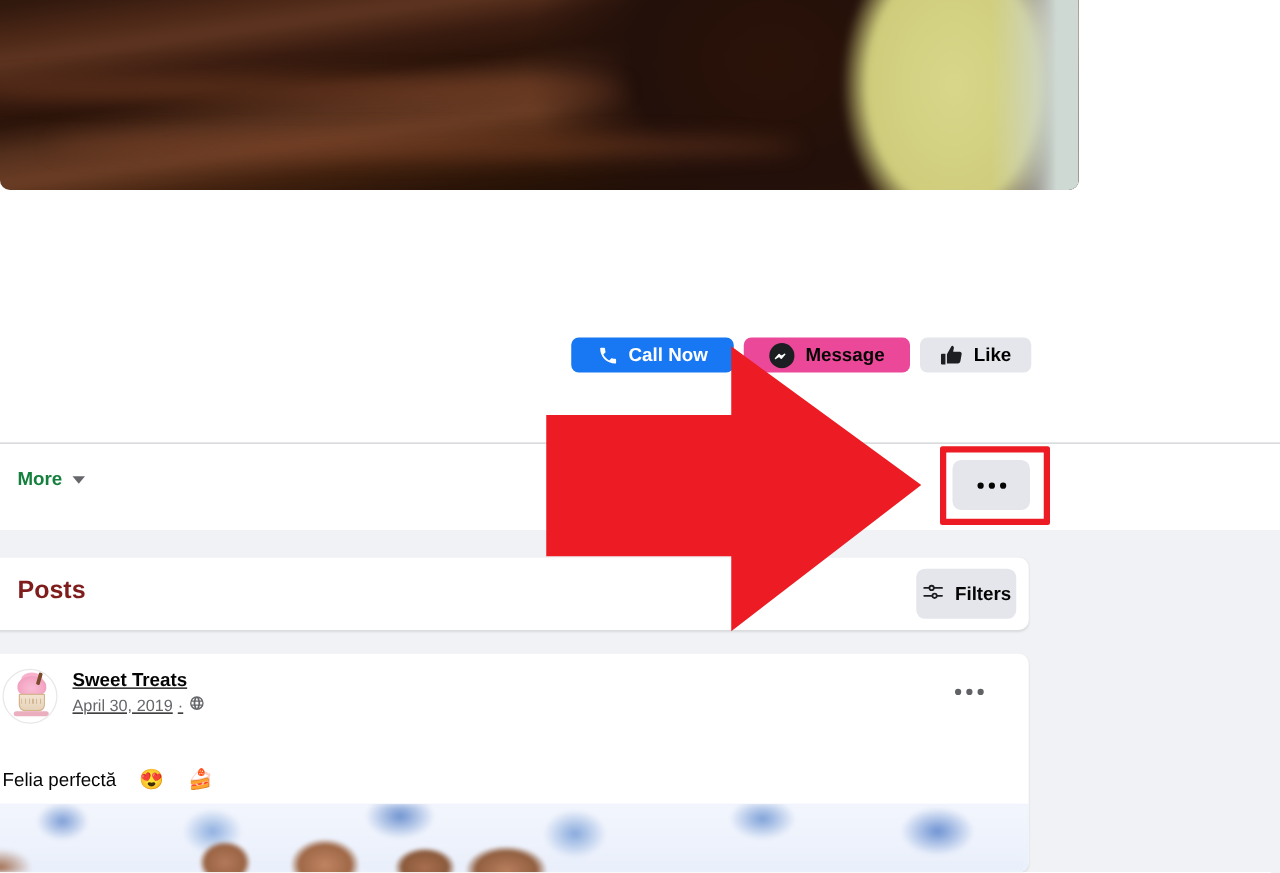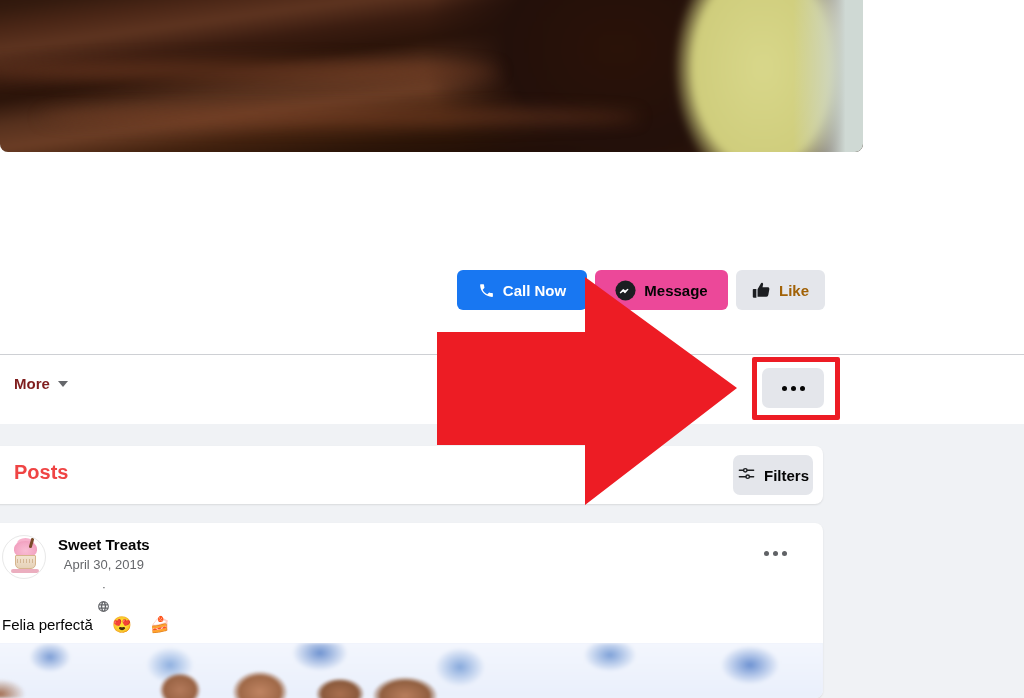--- a/index.html
+++ b/index.html
@@ -53,21 +53,21 @@
     position: absolute;
     right: 0; top: 0; bottom: 0; width: 70px;
     background: linear-gradient(90deg, rgba(207,217,212,0) 0%, #cfd9d4 75%);
   }
   .btn {
     position: absolute;
     display: flex;
     align-items: center;
     justify-content: center;
     gap: 8px;
-    height: 40px;
+    height: 28px;
     border-radius: 6px;
     font-size: 15px;
     font-weight: bold;
     cursor: pointer;
     border: none;
     white-space: nowrap;
     font-family: "Liberation Sans", sans-serif;
   }
   .btn-call {
     left: 457px; top: 270px;
@@ -78,42 +78,42 @@
   .btn-message {
     left: 595px; top: 270px;
     width: 133px;
     background: #ec4899;
     color: #050505;
   }
   .btn-like {
     left: 736px; top: 270px;
     width: 89px;
     background: #e4e6eb;
-    color: #a16207;
+    color: #000000;
   }
   .btn svg { display: block; flex: none; }
 
   
   .navbar {
     position: absolute;
     left: 0; top: 354px;
     width: 1024px;
     height: 70px;
     background: #ffffff;
     border-top: 1px solid #ced0d4;
   }
   .nav-more {
     position: absolute;
     left: 14px; top: 20px;
     display: flex;
     align-items: center;
     gap: 8px;
     font-size: 15px;
     font-weight: bold;
-    color: #7f1d1d;
+    color: #15803d;
     cursor: pointer;
   }
   .caret-down {
     width: 0; height: 0;
     border-left: 5px solid transparent;
     border-right: 5px solid transparent;
     border-top: 6px solid #65676b;
     display: block;
   }
   .nav-dots-btn {
@@ -161,21 +161,21 @@
     height: 58px;
     background: #ffffff;
     border-radius: 8px;
     box-shadow: 0 1px 2px rgba(0,0,0,0.1);
   }
   .posts-title {
     position: absolute;
     left: 24px; top: 15px;
     font-size: 20px;
     font-weight: bold;
-    color: #ef4444;
+    color: #7f1d1d;
   }
   .filters-btn {
     position: absolute;
     right: 10px; top: 9px;
     display: flex;
     align-items: center;
     gap: 8px;
     height: 40px;
     padding: 0 4px;
     background: #e4e6eb;
@@ -198,20 +198,21 @@
     border-radius: 8px;
     box-shadow: 0 1px 2px rgba(0,0,0,0.1);
     overflow: hidden;
   }
   .post-header {
     position: absolute;
     left: 12px; top: 12px;
     display: flex;
     align-items: flex-start;
     gap: 12px;
+    text-decoration: underline;
   }
   .avatar {
     width: 44px; height: 44px;
     border-radius: 50%;
     background: #ffffff;
     border: 1px solid #e8e8e8;
     position: relative;
     overflow: hidden;
     flex: none;
   }
@@ -269,21 +270,20 @@
     line-height: 20px;
   }
   .post-meta {
     display: flex;
     align-items: center;
     gap: 4px;
     font-size: 13px;
     color: #65676b;
     line-height: 18px;
     margin-top: 1px;
-    flex-direction: column;
   }
   .post-menu {
     position: absolute;
     right: 30px; top: 22px;
     display: flex;
     align-items: center;
     gap: 4px;
     cursor: pointer;
     padding: 6px;
   }

